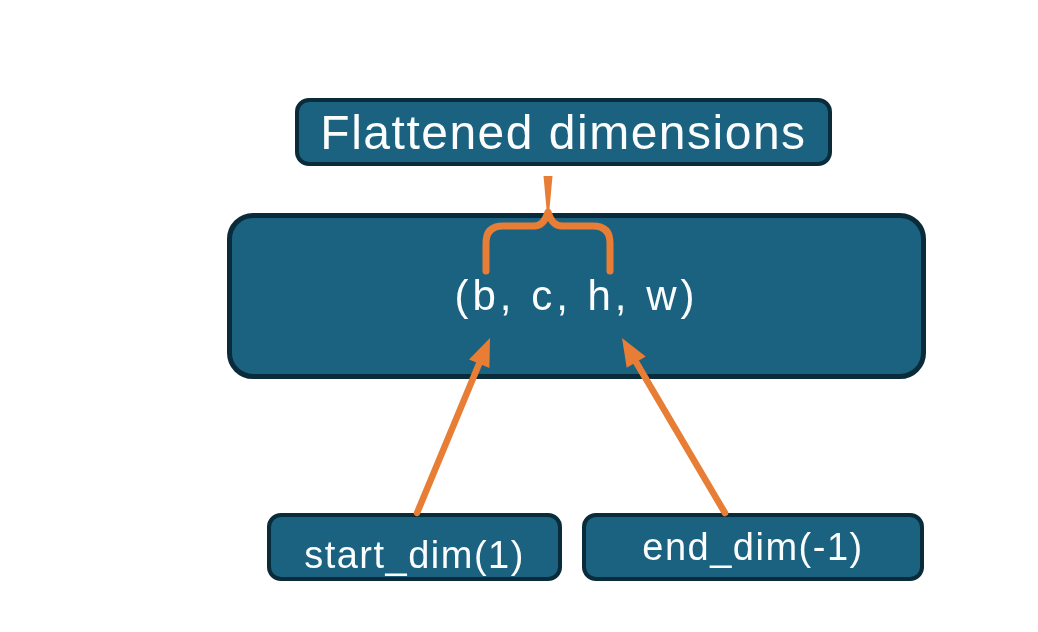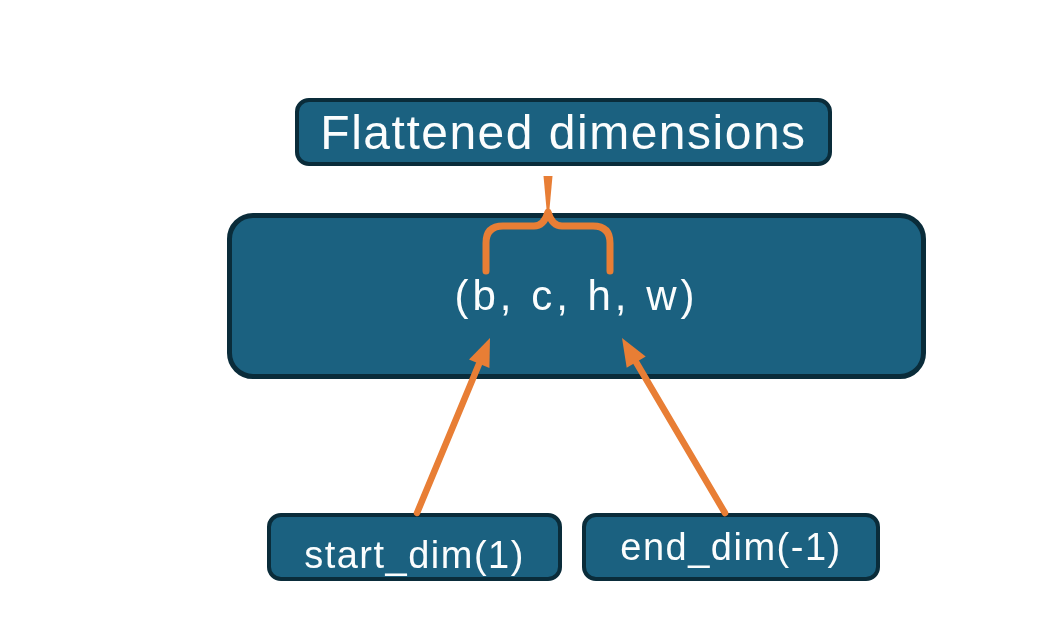--- a/index.html
+++ b/index.html
@@ -48,21 +48,21 @@
   .node-start {
     left: 267px; top: 513px;
     width: 295px; height: 68px;
     border-radius: 14px;
     font-size: 38px;
     letter-spacing: 1.5px;
     align-items: flex-end;
   }
   .node-end {
     left: 582px; top: 513px;
-    width: 298px; height: 68px;
+    width: 342px; height: 68px;
     border-radius: 14px;
     font-size: 38px;
     letter-spacing: 1.5px;
   }
   .overlay {
     position: absolute;
     left: 0; top: 0;
     width: 1038px;
     height: 632px;
     z-index: 2;

